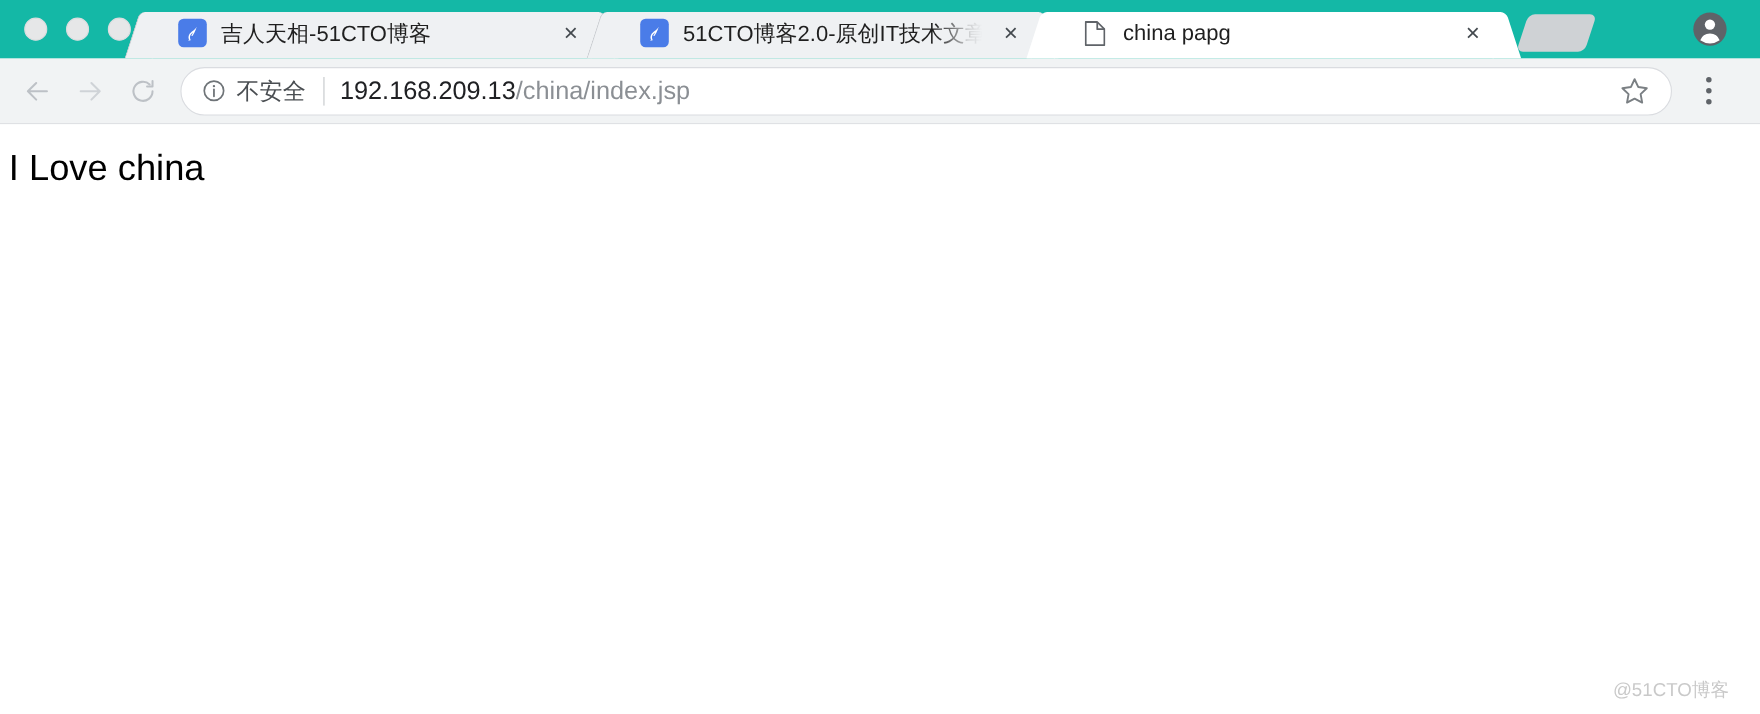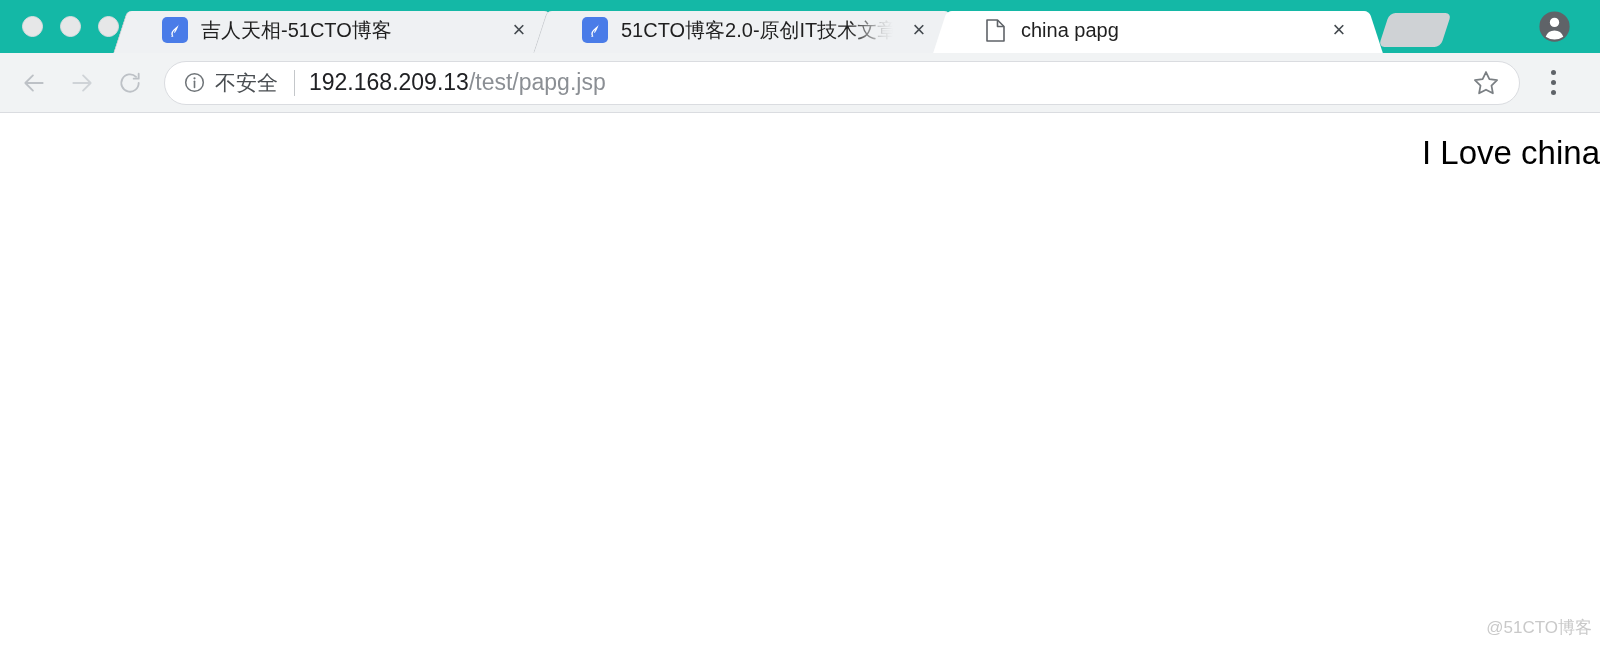--- a/index.html
+++ b/index.html
@@ -276,25 +276,24 @@
     background: #ffffff;
     position: relative;
     overflow: hidden;
   }
   .page-heading {
     font-size: 33px;
     color: #000000;
     padding: 22px 0 0 8px;
     font-weight: 400;
     line-height: 1.1;
-    text-align: right;
   }
   .watermark {
     position: absolute;
-    right: 8px;
+    right: 28px;
     bottom: 10px;
     font-size: 17px;
     color: #c9c9c9;
     white-space: nowrap;
   }
 </style>
 </head>
 <body>
 
 <div class="browser-window">
@@ -397,21 +396,21 @@
     <div class="omnibox">
       <div class="security-chip">
         <svg width="23" height="23" viewBox="0 0 24 24" aria-hidden="true">
           <circle cx="12" cy="12" r="9.2" fill="none" stroke="#6f7478" stroke-width="1.6"></circle>
           <circle cx="12" cy="7.6" r="1.15" fill="#6f7478"></circle>
           <path d="M12 10.8v6.4" stroke="#6f7478" stroke-width="1.7" stroke-linecap="round"></path>
         </svg>
         <span class="security-text">不安全</span>
       </div>
       <div class="omni-divider"></div>
-      <div class="url-text"><span>192.168.209.13</span><span class="url-path">/test/papg.jsp</span></div>
+      <div class="url-text"><span>192.168.209.13</span><span class="url-path">/china/index.jsp</span></div>
       <div class="star-btn">
         <svg width="28" height="28" viewBox="0 0 24 24" aria-hidden="true">
           <path d="M12 2.6l2.9 6.1 6.6.9-4.8 4.6 1.2 6.6L12 17.7 6.1 20.8l1.2-6.6L2.5 9.6l6.6-.9z" fill="none" stroke="#7a7f83" stroke-width="1.5" stroke-linejoin="round"></path>
         </svg>
       </div>
     </div>
 
     <div class="menu-btn">
       <div class="menu-dot"></div>
       <div class="menu-dot"></div>

